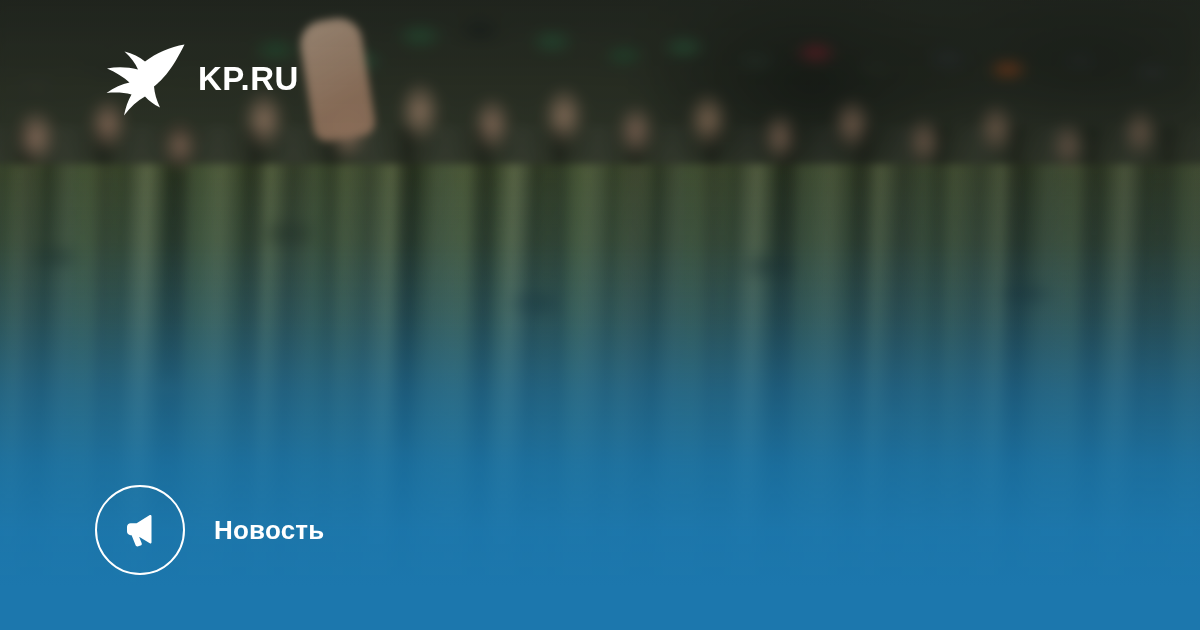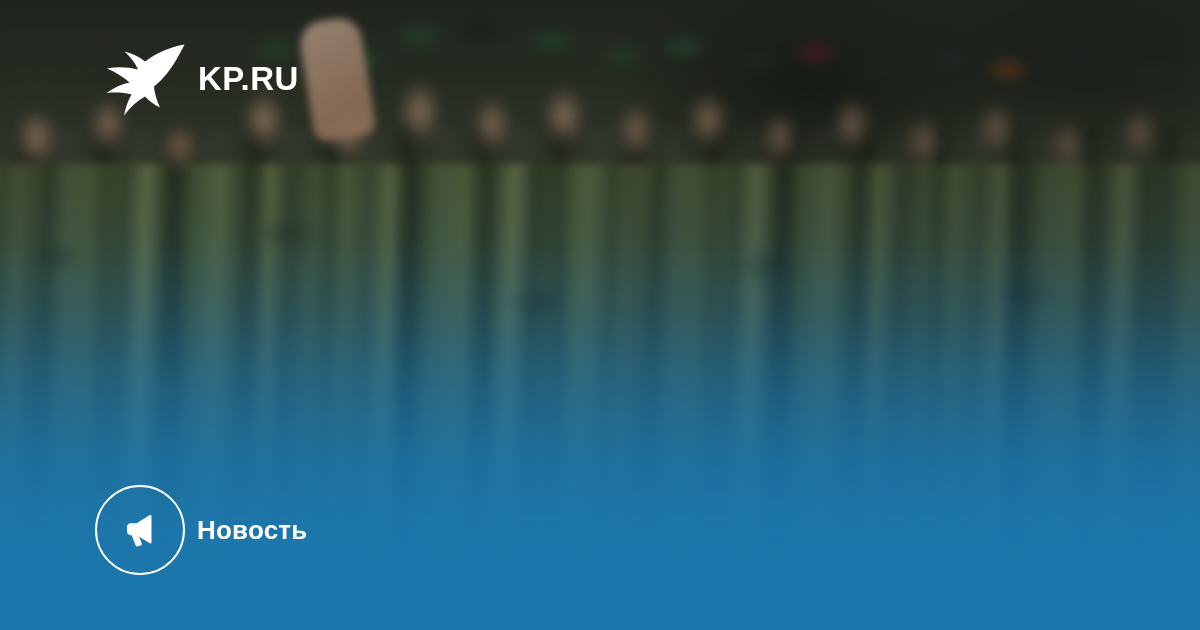--- a/index.html
+++ b/index.html
@@ -215,21 +215,21 @@
     letter-spacing: -.2px;
     text-shadow: 0 1px 12px rgba(0,0,0,.28);
   }
   .headline .line { display: block; white-space: nowrap; }
 
   .badge {
     position: absolute;
     left: 95px; top: 485px;
     display: flex;
     align-items: center;
-    gap: 12px;
+    gap: 29px;
   }
   .badge .ring {
     width: 90px; height: 90px;
     border: 2px solid #ffffff;
     border-radius: 50%;
     display: flex;
     align-items: center;
     justify-content: center;
     box-sizing: border-box;
   }

